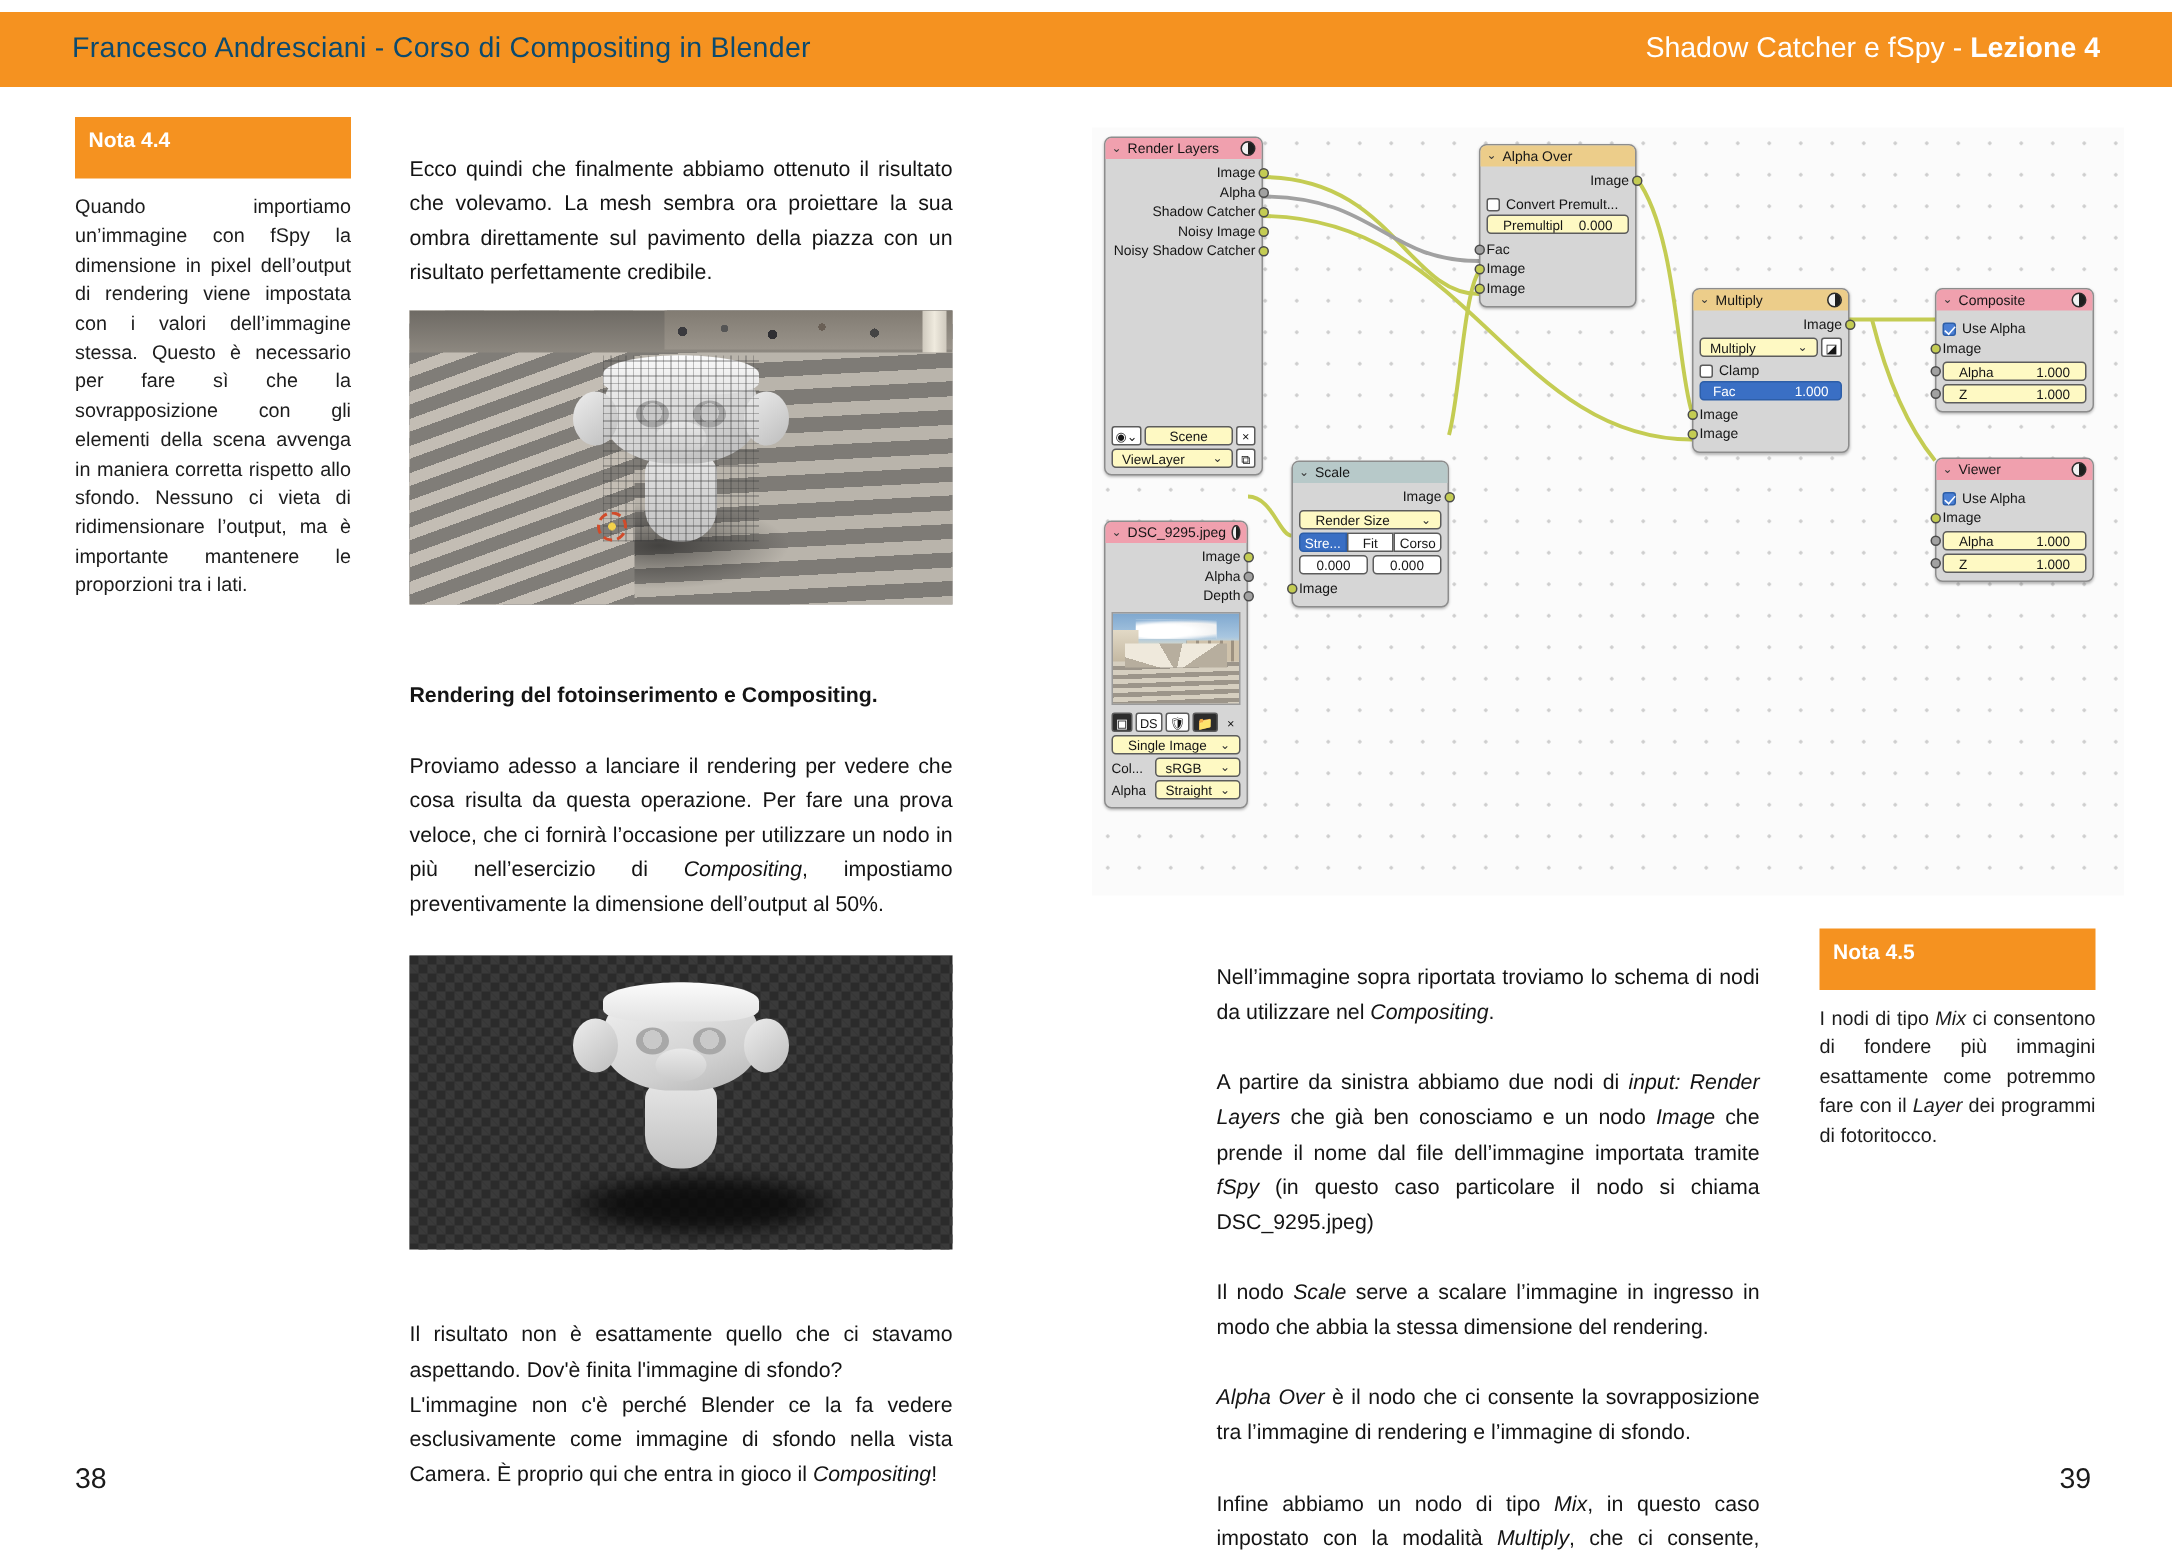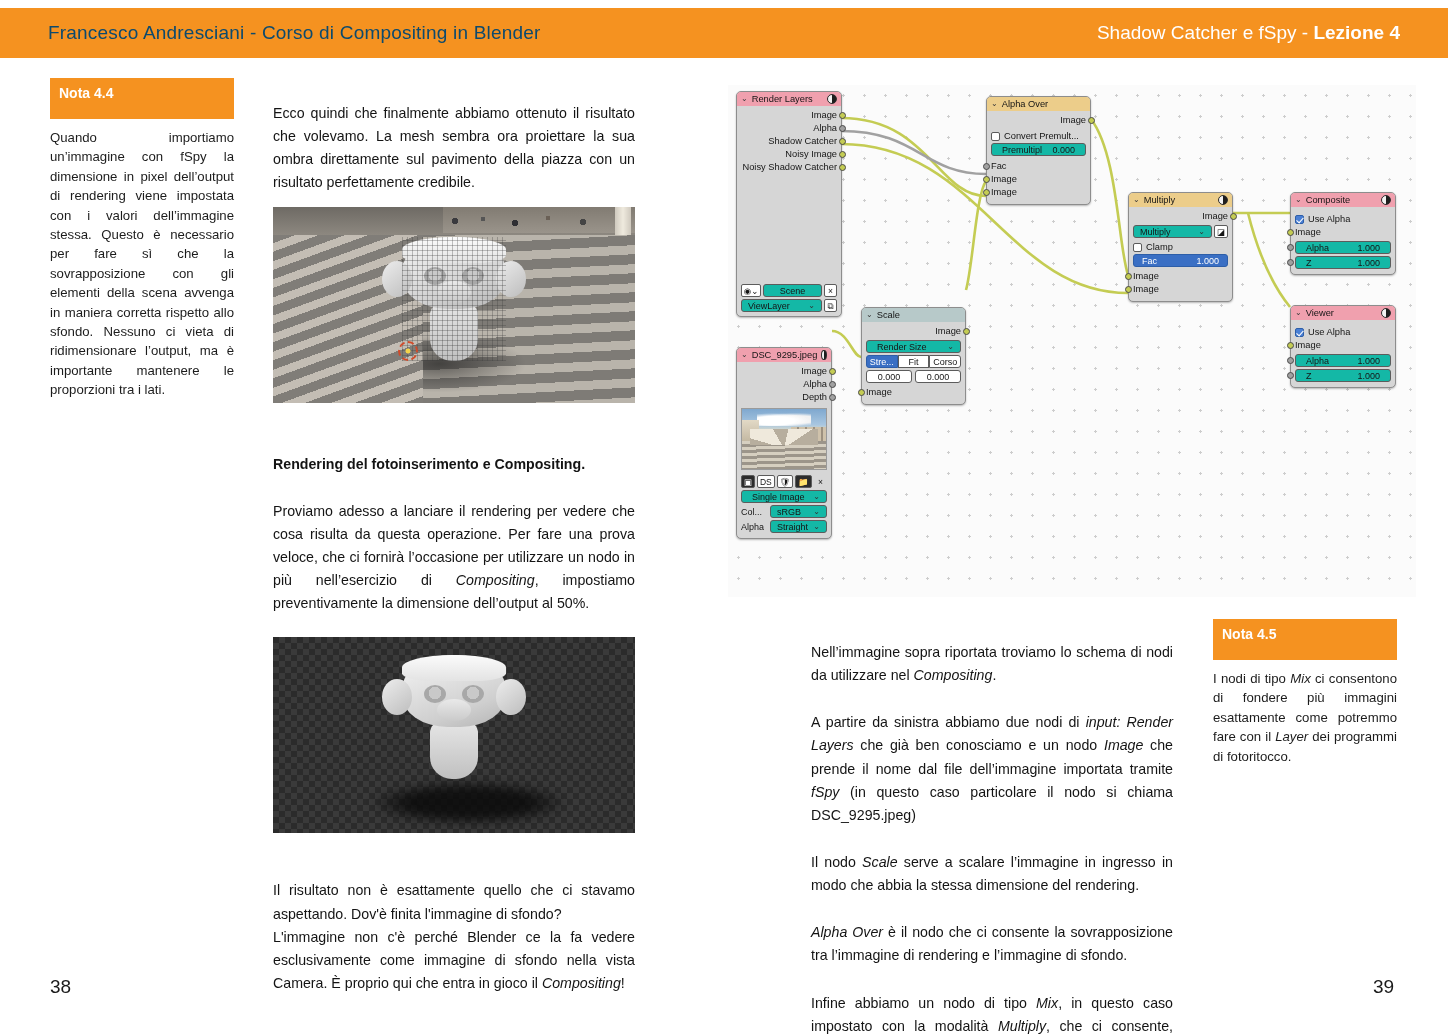--- a/index.html
+++ b/index.html
@@ -184,21 +184,21 @@
   .row.right { text-align:right; }
   .socket {
     position:absolute; width:7px; height:7px; border-radius:50%;
     border:1px solid #4a4a4a; top:3px;
   }
   .sock-img { background:#c4cc53; }
   .sock-grey { background:#a1a1a1; }
   .sock-in { left:-8.5px; }
   .sock-out { right:-8.5px; }
   .widget {
-    background:#14b8a6; border:1px solid #5c5c5c; border-radius:3px;
+    background:#fef9c3; border:1px solid #5c5c5c; border-radius:3px;
     height:13px; line-height:12px; font-size:9px;
     display:flex; align-items:center; justify-content:center;
     margin-top:2px;
   }
   .widget.split { justify-content:space-between; padding:0 6px; }
   .chev-sm { font-size:8px; color:#333; }
   .checkrow { display:flex; align-items:flex-end; gap:4px; height:13px; margin-top:1px; }
   .cbox { width:9px; height:9px; border:1px solid #5b5b5b; background:#fff; border-radius:2px; }
   .cbox.on { background:#4a7fd4; border-color:#2d5ea8; position:relative; }
   .cbox.on::after {

